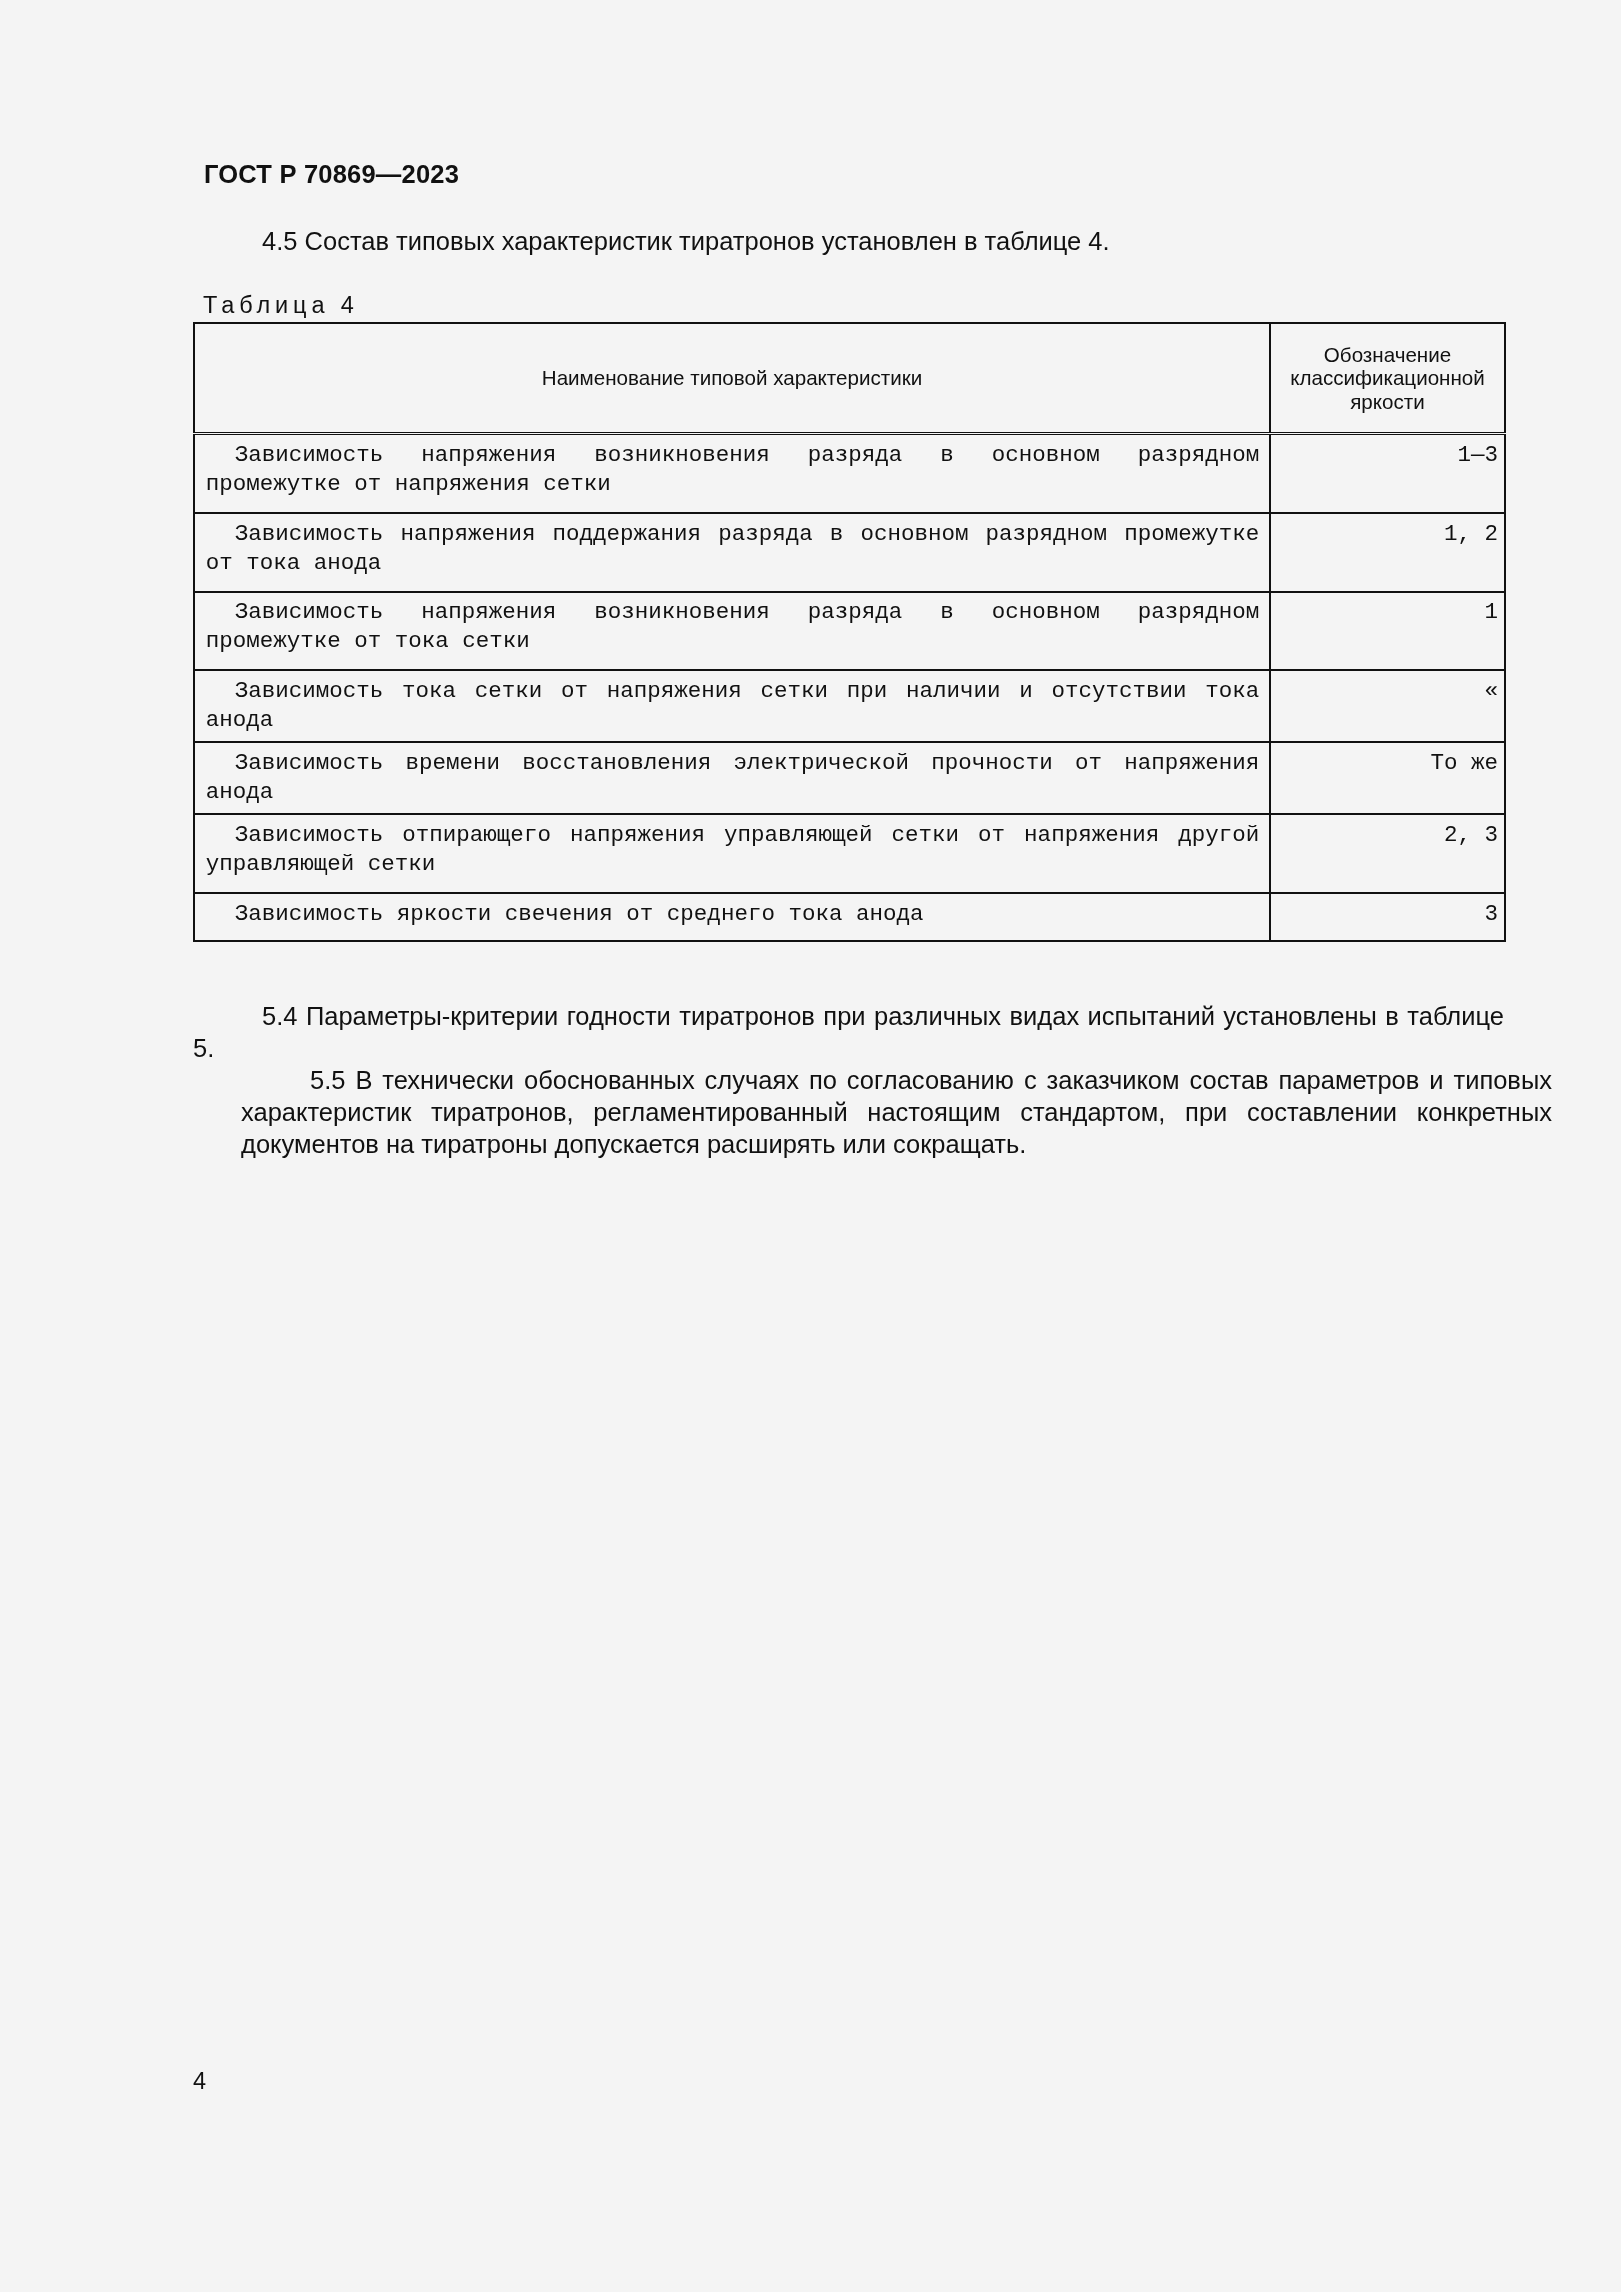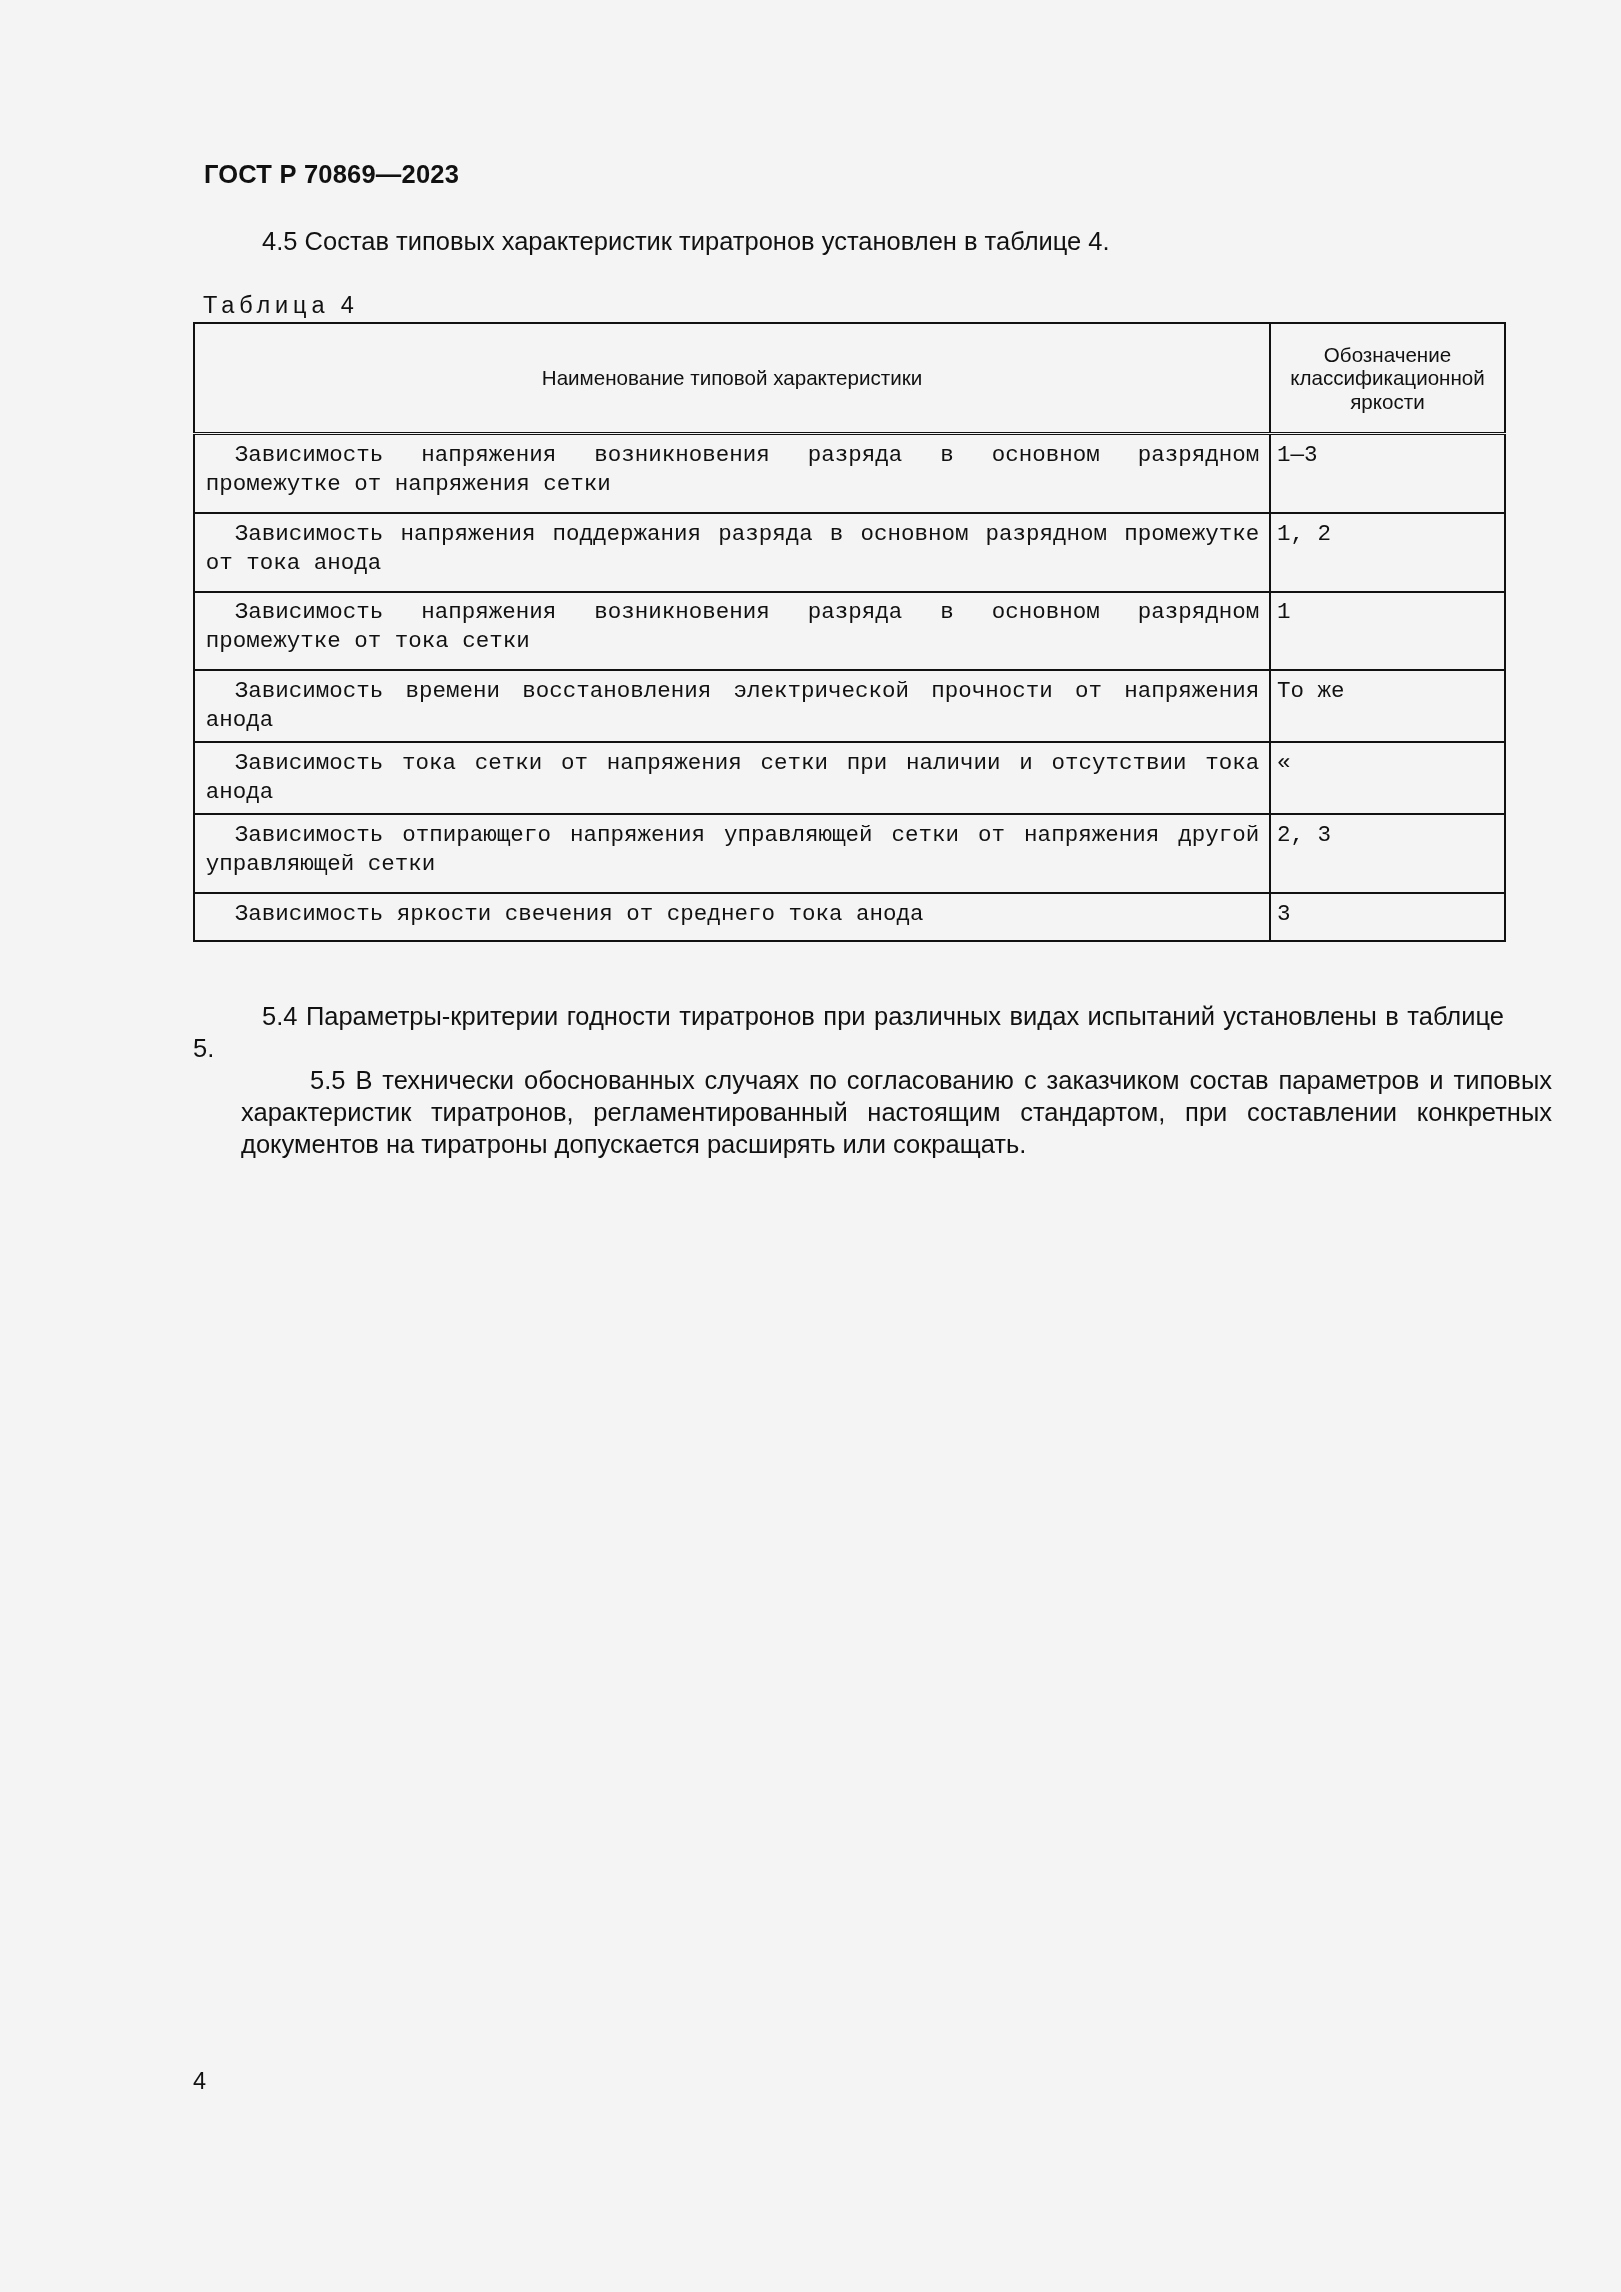--- a/index.html
+++ b/index.html
@@ -82,21 +82,21 @@
     }
     table.spec td.name {
       text-align: justify;
       padding: 5.9px 9.8px 5.9px 10.8px;
     }
     table.spec td.name .ind {
       display: inline-block;
       width: 29px;
     }
     table.spec td.grp {
-      text-align: left;
+      text-align: right;
       padding: 5.9px 5.9px;
       border-right: none;
     }
     table.spec tr.r2 td { height: 65px; }
     table.spec tr.r1 td { height: 35px; }
     .p54 { top: 1000px; }
     .p55 { top: 1064px; margin-left: 48px; }
     .page-number {
       position: absolute;
       left: 193px;
@@ -133,26 +133,26 @@
       </tr>
       <tr class="r2">
         <td class="name"><span class="ind"></span><span>Зависимость напряжения поддержания разряда в основном разрядном промежутке от тока анода</span></td>
         <td class="grp">1, 2</td>
       </tr>
       <tr class="r2">
         <td class="name"><span class="ind"></span><span>Зависимость напряжения возникновения разряда в основном разрядном промежутке от тока сетки</span></td>
         <td class="grp">1</td>
       </tr>
       <tr class="r1">
+        <td class="name"><span class="ind"></span><span>Зависимость тока сетки от напряжения сетки при наличии и отсутствии тока анода</span></td>
+        <td class="grp">«</td>
+      </tr>
+      <tr class="r1">
         <td class="name"><span class="ind"></span><span>Зависимость времени восстановления электрической прочности от напряжения анода</span></td>
         <td class="grp">То же</td>
-      </tr>
-      <tr class="r1">
-        <td class="name"><span class="ind"></span><span>Зависимость тока сетки от напряжения сетки при наличии и отсутствии тока анода</span></td>
-        <td class="grp">«</td>
       </tr>
       <tr class="r2">
         <td class="name"><span class="ind"></span><span>Зависимость отпирающего напряжения управляющей сетки от напряжения другой управляющей сетки</span></td>
         <td class="grp">2, 3</td>
       </tr>
       <tr class="r1">
         <td class="name"><span class="ind"></span><span>Зависимость яркости свечения от среднего тока анода</span></td>
         <td class="grp">3</td>
       </tr>
     </tbody>

